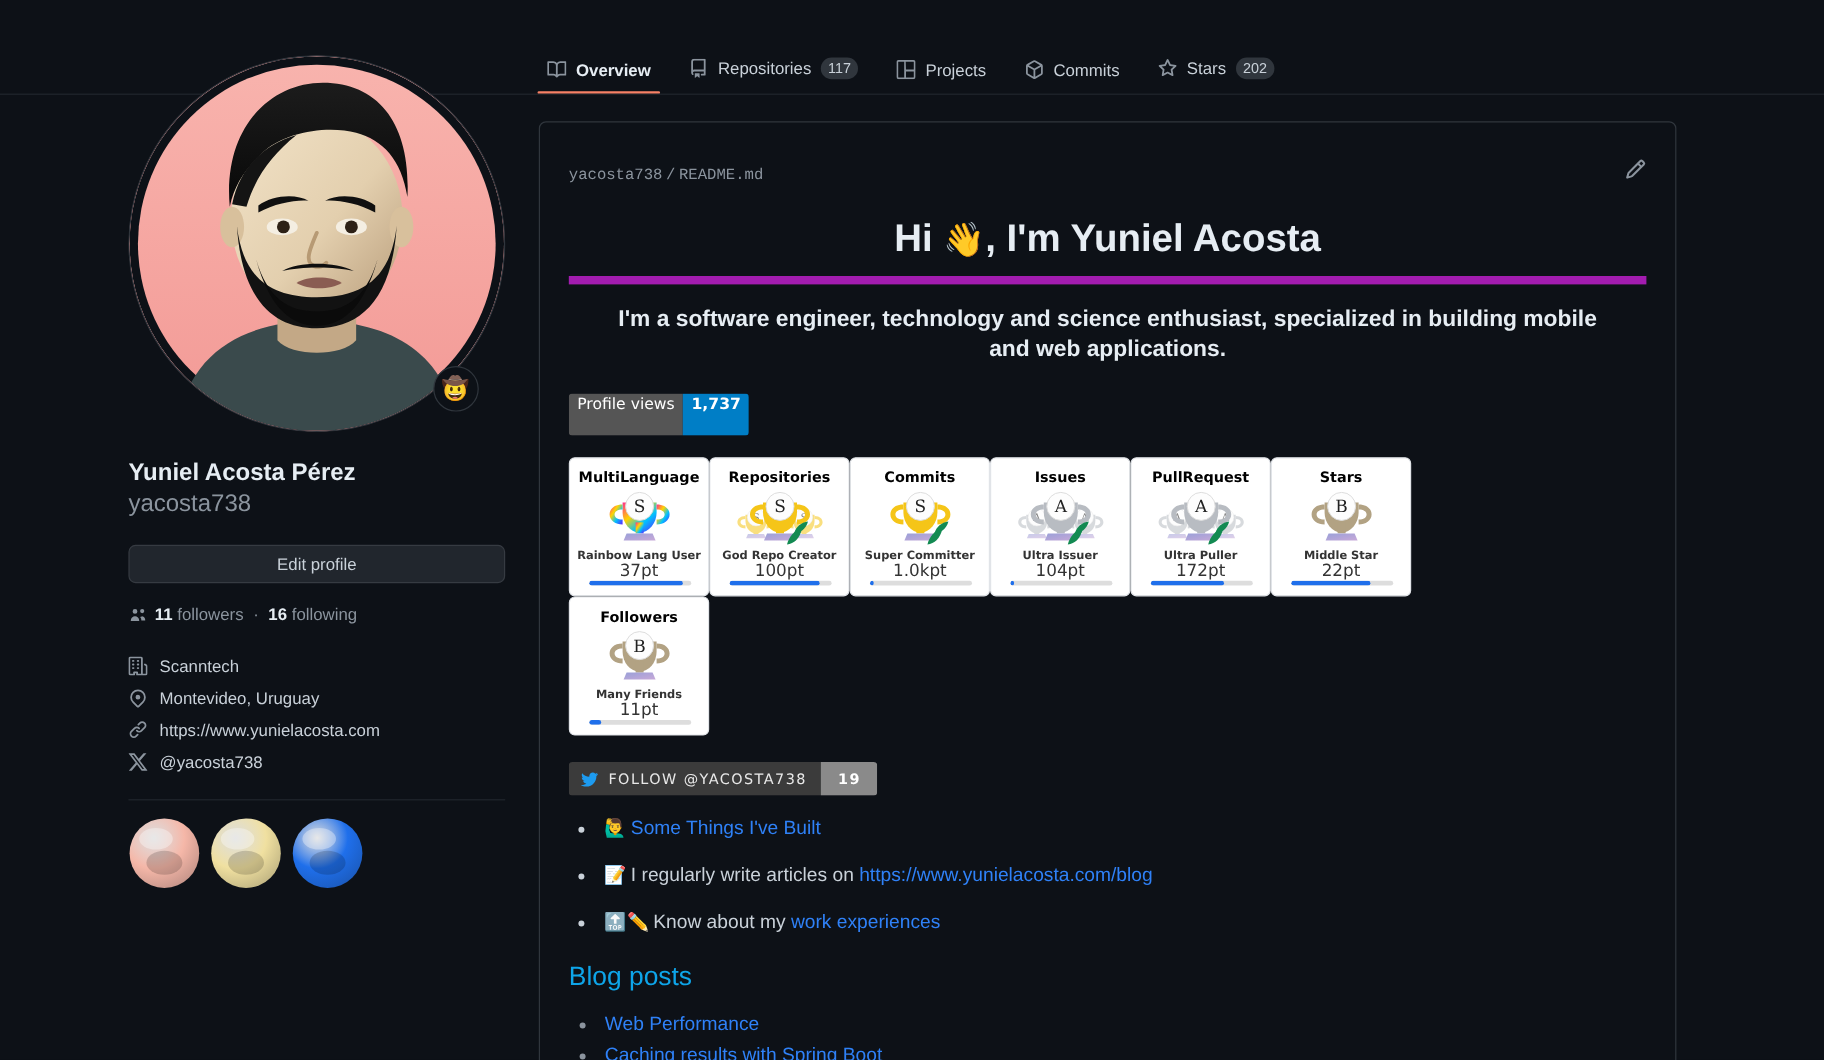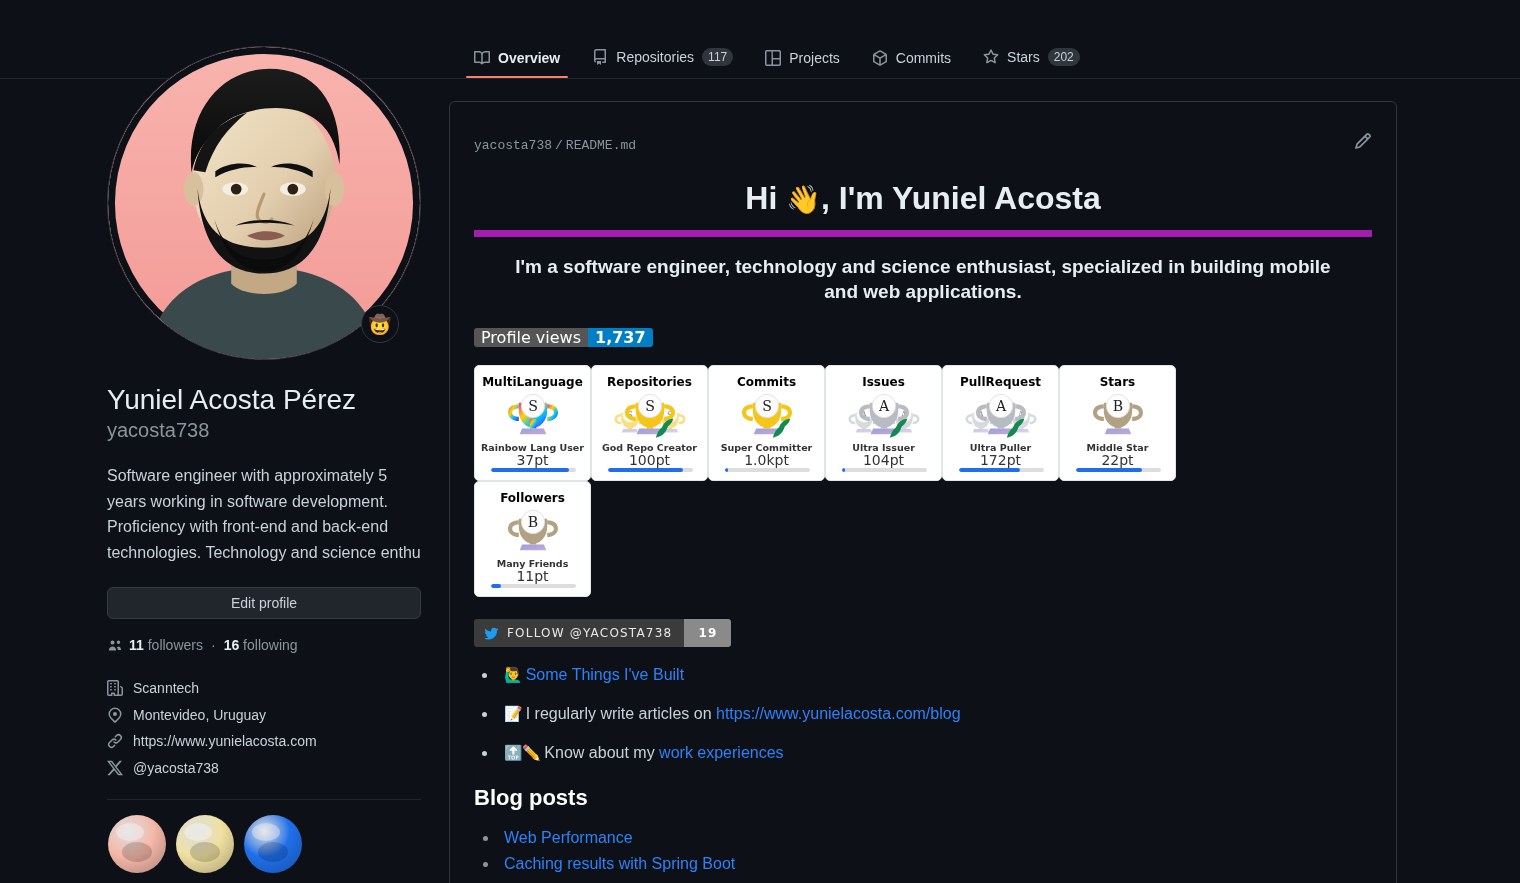--- a/index.html
+++ b/index.html
@@ -16,21 +16,21 @@
   
   .topnav {
     position: absolute;
     top: 0; left: 0;
     width: 1520px; height: 79px;
     background: #0d1117;
     border-bottom: 1px solid #21262d;
   }
   .nav-list {
     position: absolute;
-    left: 458px; bottom: 0;
+    left: 440px; bottom: 0;
     display: flex;
     align-items: flex-end;
     gap: 0px;
   }
   .nav-item {
     display: flex;
     align-items: center;
     gap: 8px;
     padding: 8px 16px 12px 16px;
     font-size: 14px;
@@ -91,22 +91,22 @@
     border: 1px solid #30363d;
     display: flex;
     align-items: center;
     justify-content: center;
     font-size: 19px;
     cursor: pointer;
     z-index: 3;
   }
 
   .full-name {
-    font-size: 28px;
-    font-weight: normal;
+    font-size: 20px;
+    font-weight: bold;
     color: #e6edf3;
     line-height: 1.25;
     margin-top: 3px;
   }
   .user-login {
     font-size: 20px;
     font-weight: 300;
     color: #8b949e;
     line-height: 24px;
     margin-top: 1px;
@@ -229,24 +229,24 @@
     font-weight: bold;
     color: #e6edf3;
     line-height: 1.3;
     margin-top: 18px;
     padding: 0 28px;
   }
 
   .views-badge {
     display: inline-flex;
     margin-top: 24px;
-    height: 19px;
+    height: 35px;
     border-radius: 3px;
     overflow: hidden;
-    font-size: 16px;
+    font-size: 13px;
     font-family: "DejaVu Sans", sans-serif;
     line-height: 20px;
     cursor: pointer;
     text-align: right;
   }
   .views-badge .lbl { background: #555; color: #fff; padding: 0 7px; }
   .views-badge .val { background: #007ec6; color: #fff; padding: 0 7px; font-weight: bold; }
 
   
   .trophy-grid {
@@ -347,22 +347,22 @@
     width: 5px; height: 5px;
     border-radius: 50%;
     background: #c9d1d9;
   }
   .md-ul a { color: #2f81f7; text-decoration: none; cursor: pointer; }
   .li-emoji { margin-right: 3px; font-size: 15px; }
 
   .md-h2 {
     margin-top: 22px;
     font-size: 22px;
-    font-weight: bold;
-    color: #ffffff;
+    font-weight: normal;
+    color: #0ea5e9;
   }
   .blog-ul { margin-top: 17px; list-style: none; }
   .blog-ul li {
     position: relative;
     padding-left: 30px;
     font-size: 16px;
     line-height: 20px;
     margin-bottom: 6px;
   }
   .blog-ul li:before {
@@ -483,21 +483,20 @@
 
             <path d="M128 180 C142 172 172 172 188 180 C172 176 144 176 128 180 Z" fill="#0f0f0f"></path>
           </g>
         </svg>
       </div>
       <div class="status-badge">🤠</div>
     </div>
 
     <div class="full-name">Yuniel Acosta Pérez</div>
     <div class="user-login">yacosta738</div>
-    <div class="bio">Software engineer with approximately 5 years working in software development. Proficiency with front-end and back-end technologies. Technology and science enthu</div>
 
     <button class="edit-profile-btn">Edit profile</button>
 
     <div class="followers-line">
       <svg viewBox="0 0 16 16" aria-hidden="true">
           <path d="M5.5 3.5a2 2 0 1 1 0 4 2 2 0 0 1 0-4ZM2 13c0-2 1.6-3.5 3.5-3.5S9 11 9 13v.5H2V13Zm9.5-9.5a1.75 1.75 0 1 1 0 3.5 1.75 1.75 0 0 1 0-3.5Zm-.5 6c1.7 0 3 1.3 3 3v.5h-3.2V13c0-1.1-.4-2.1-1-2.9.4-.1.8-.1 1.2-.1Z"></path>
         </svg>
       <a class="fl-link"><b>11</b> <span>followers</span></a>
       <span class="sep">·</span>
       <a class="fl-link"><b>16</b> <span>following</span></a>

